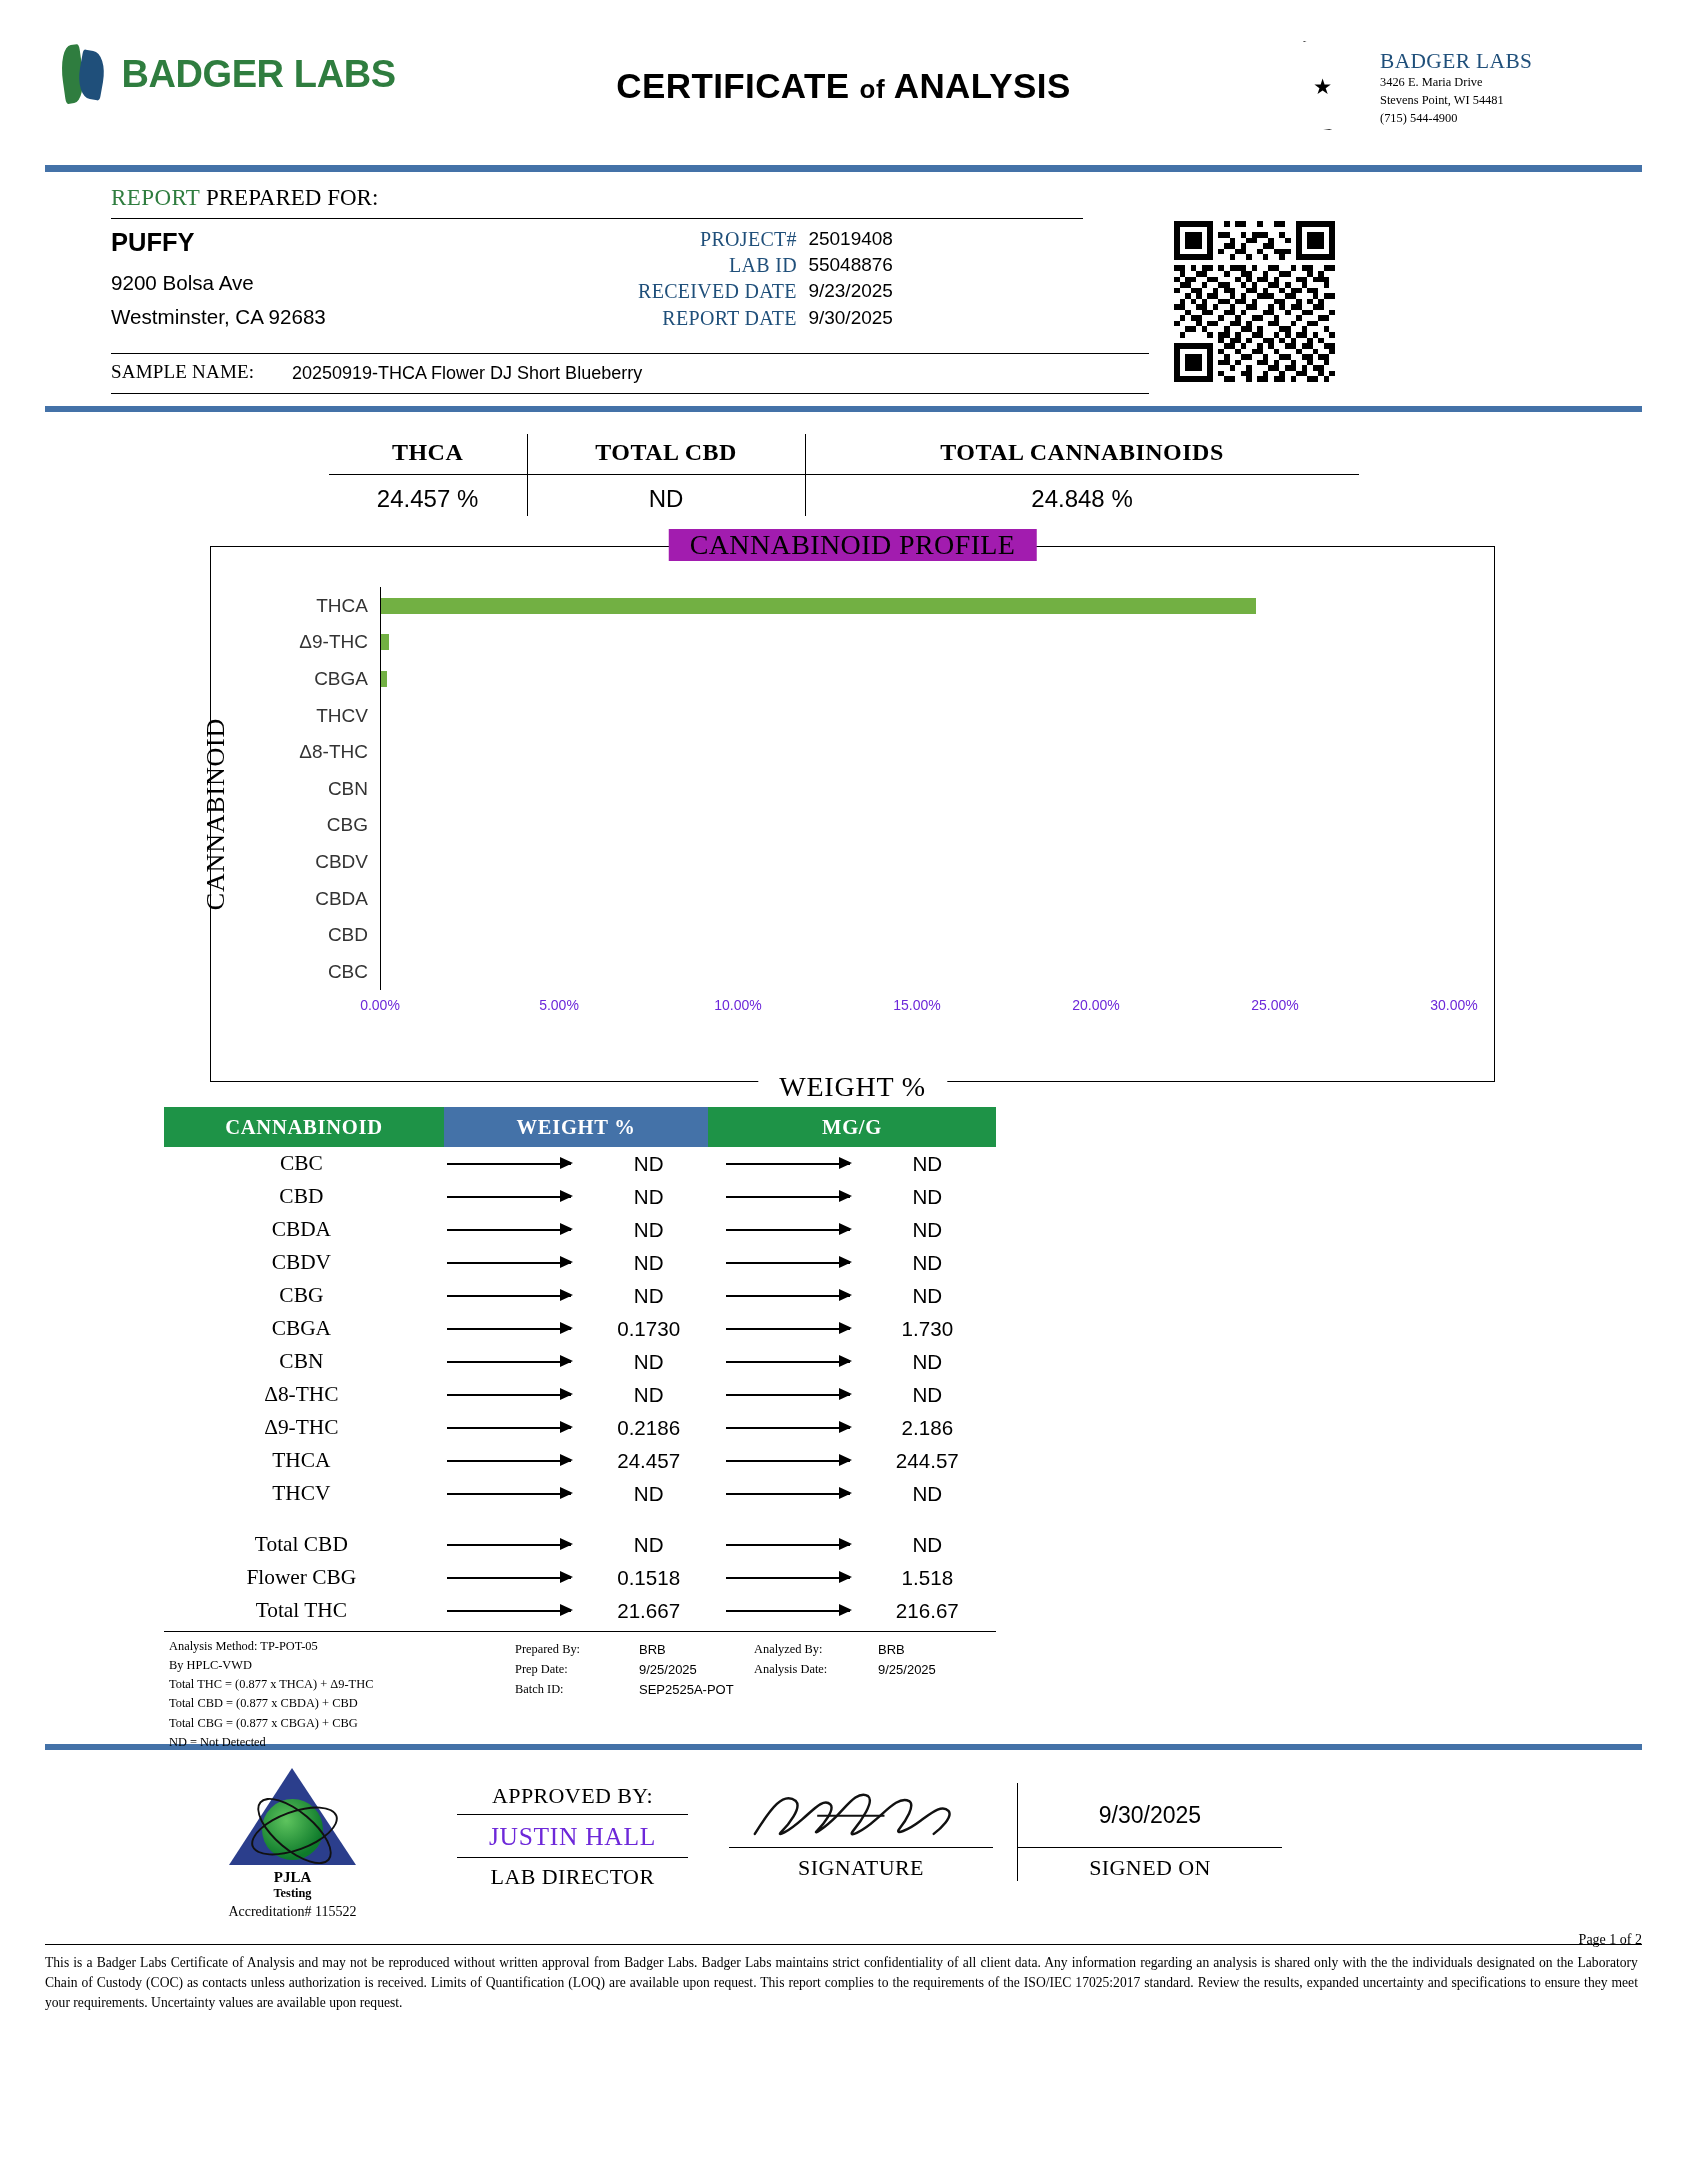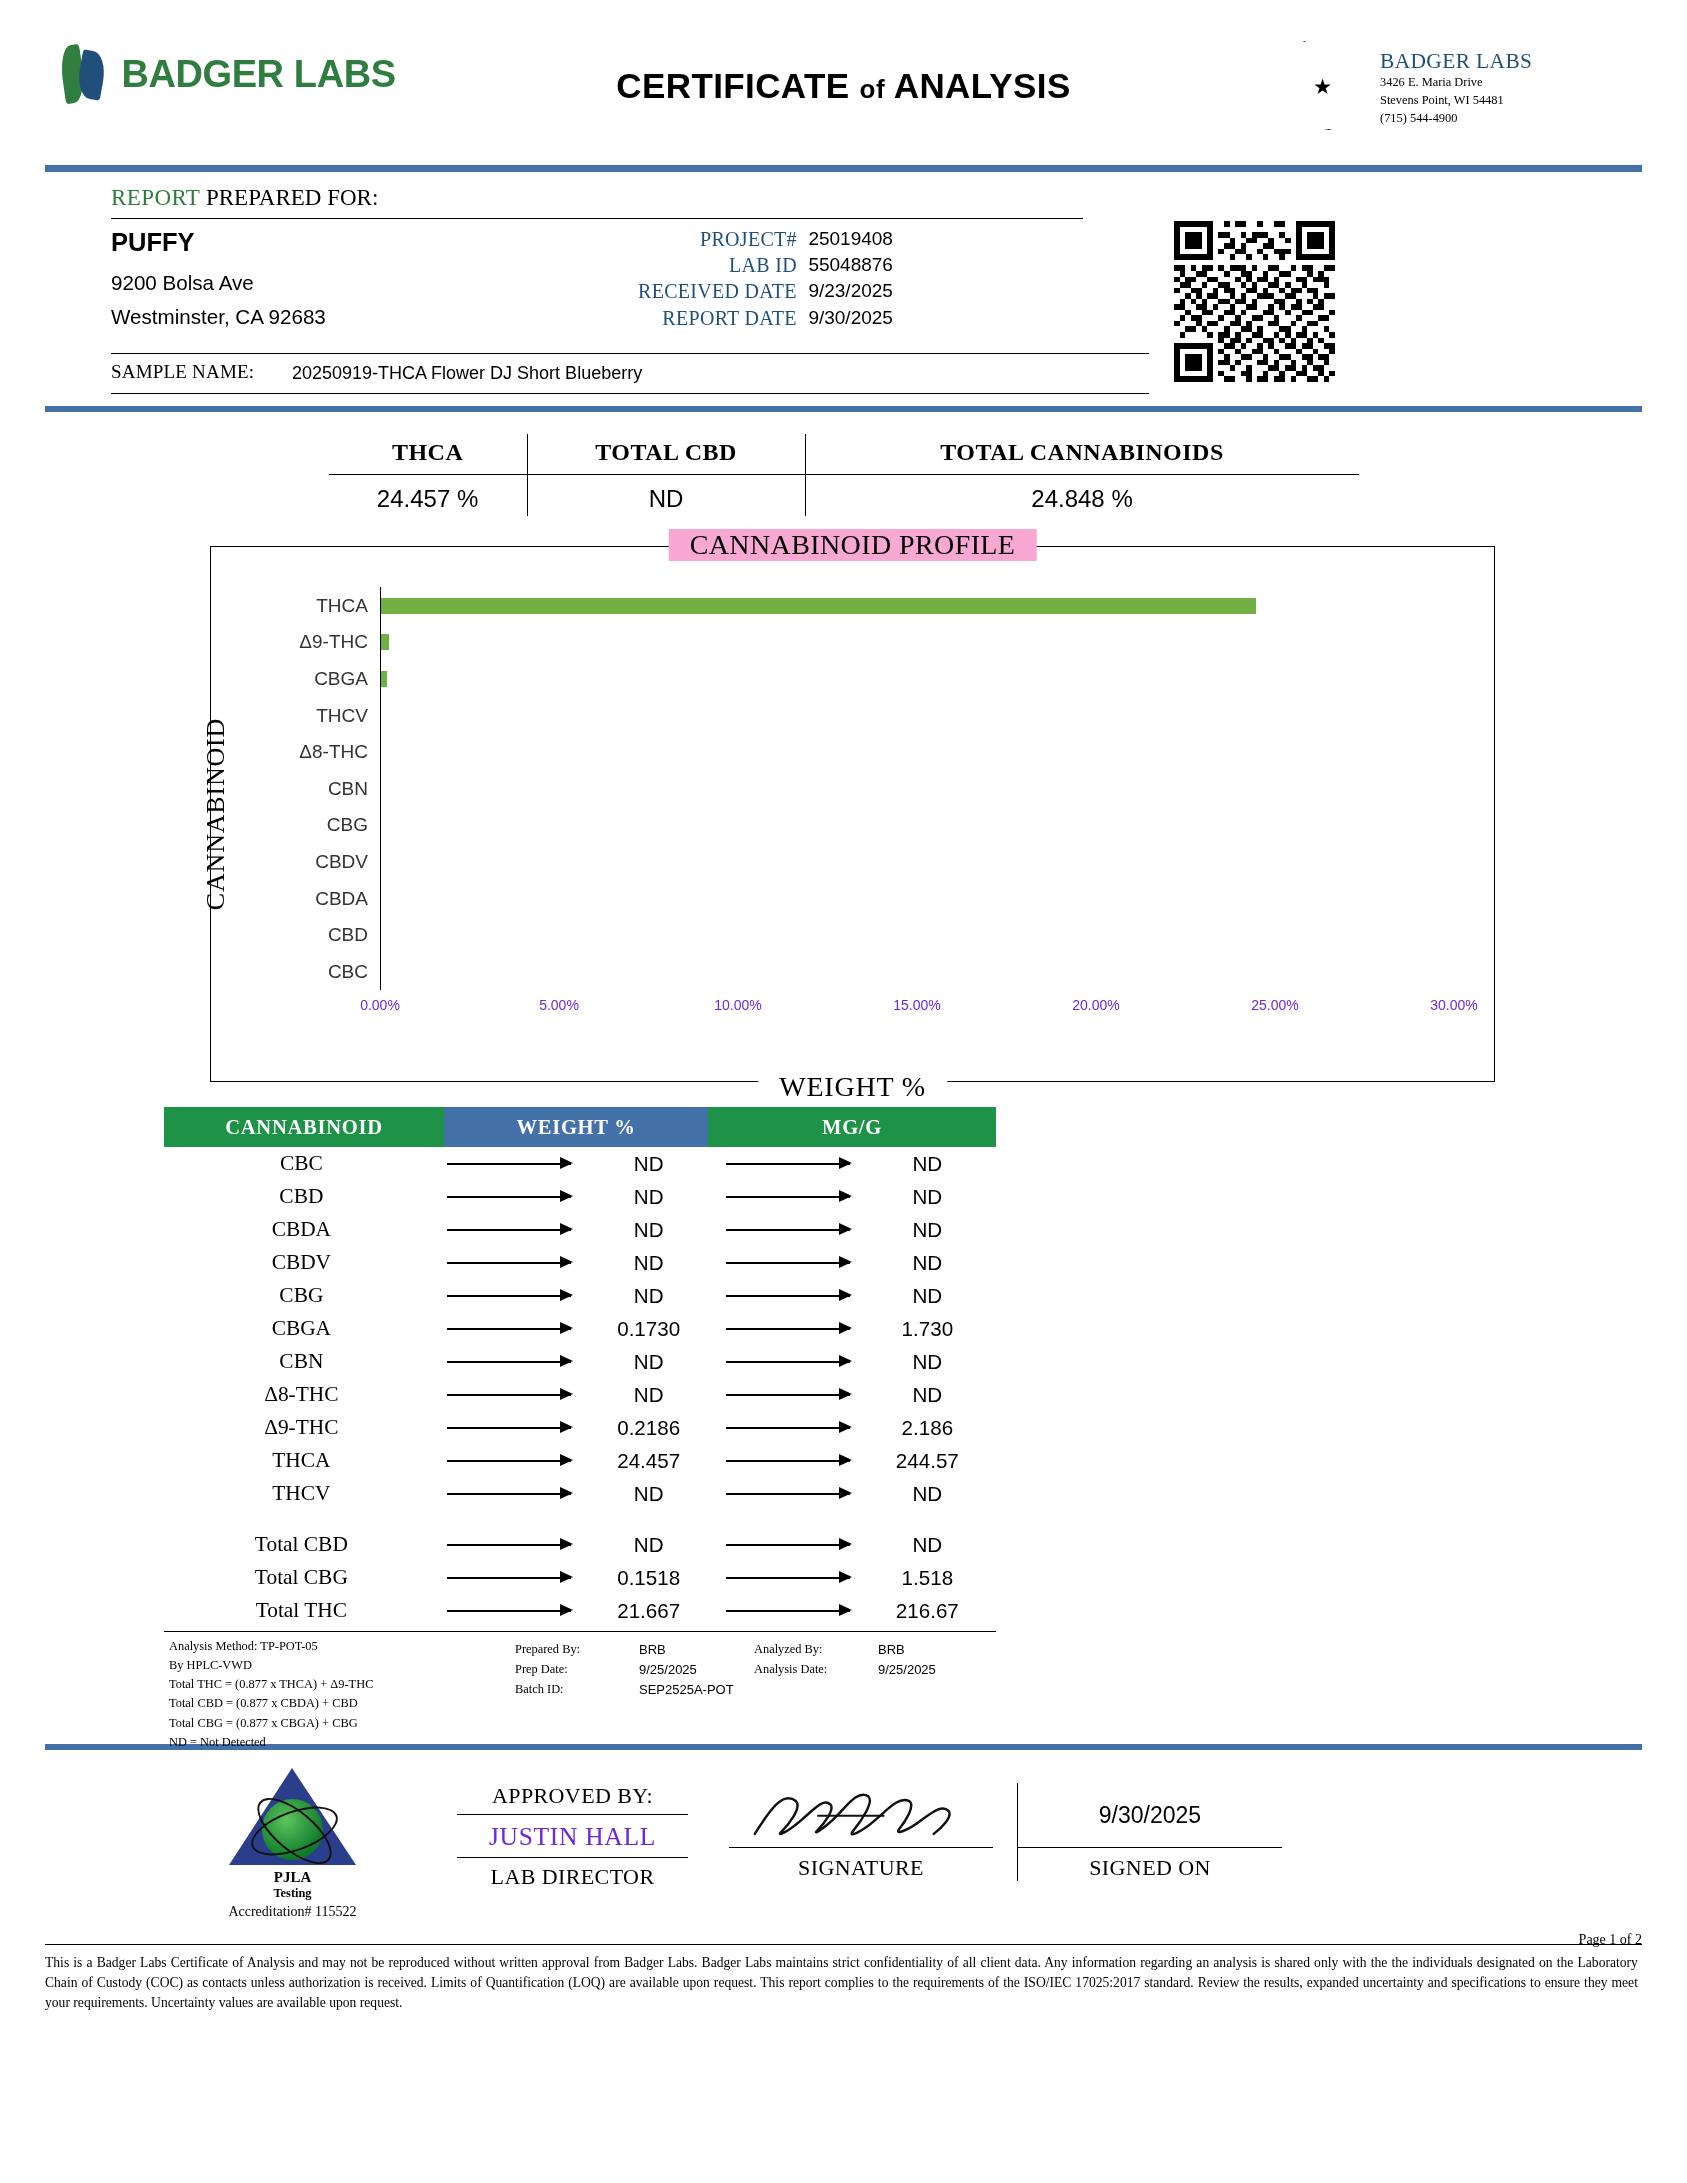--- a/index.html
+++ b/index.html
@@ -253,21 +253,21 @@
     margin-left: 165px;
     height: 536px;
     border: 1.6px solid #000;
     box-sizing: border-box;
   }
   .chart-title {
     position: absolute;
     top: -18px;
     left: 50%;
     transform: translateX(-50%);
-    background: #f9a8d4;
+    background: #a21caf;
     padding: 0 21.4px;
     font-size: 28px;
     letter-spacing: 0.4px;
   }
   .y-axis-title {
     position: absolute;
     left: -91px;
     top: 50%;
     transform: translateY(-50%) rotate(-90deg);
     font-size: 26px;
@@ -1053,21 +1053,21 @@
           <div class="arrow-cell">
             <div class="arrow"></div>
           </div>
           <div class="c-val">ND</div>
           <div class="arrow-cell">
             <div class="arrow"></div>
           </div>
           <div class="c-val">ND</div>
         </div>
         <div class="cann-row">
-          <div class="c-name">Total CBG</div>
+          <div class="c-name">Flower CBG</div>
           <div class="arrow-cell">
             <div class="arrow"></div>
           </div>
           <div class="c-val">0.1518</div>
           <div class="arrow-cell">
             <div class="arrow"></div>
           </div>
           <div class="c-val">1.518</div>
         </div>
         <div class="cann-row">

